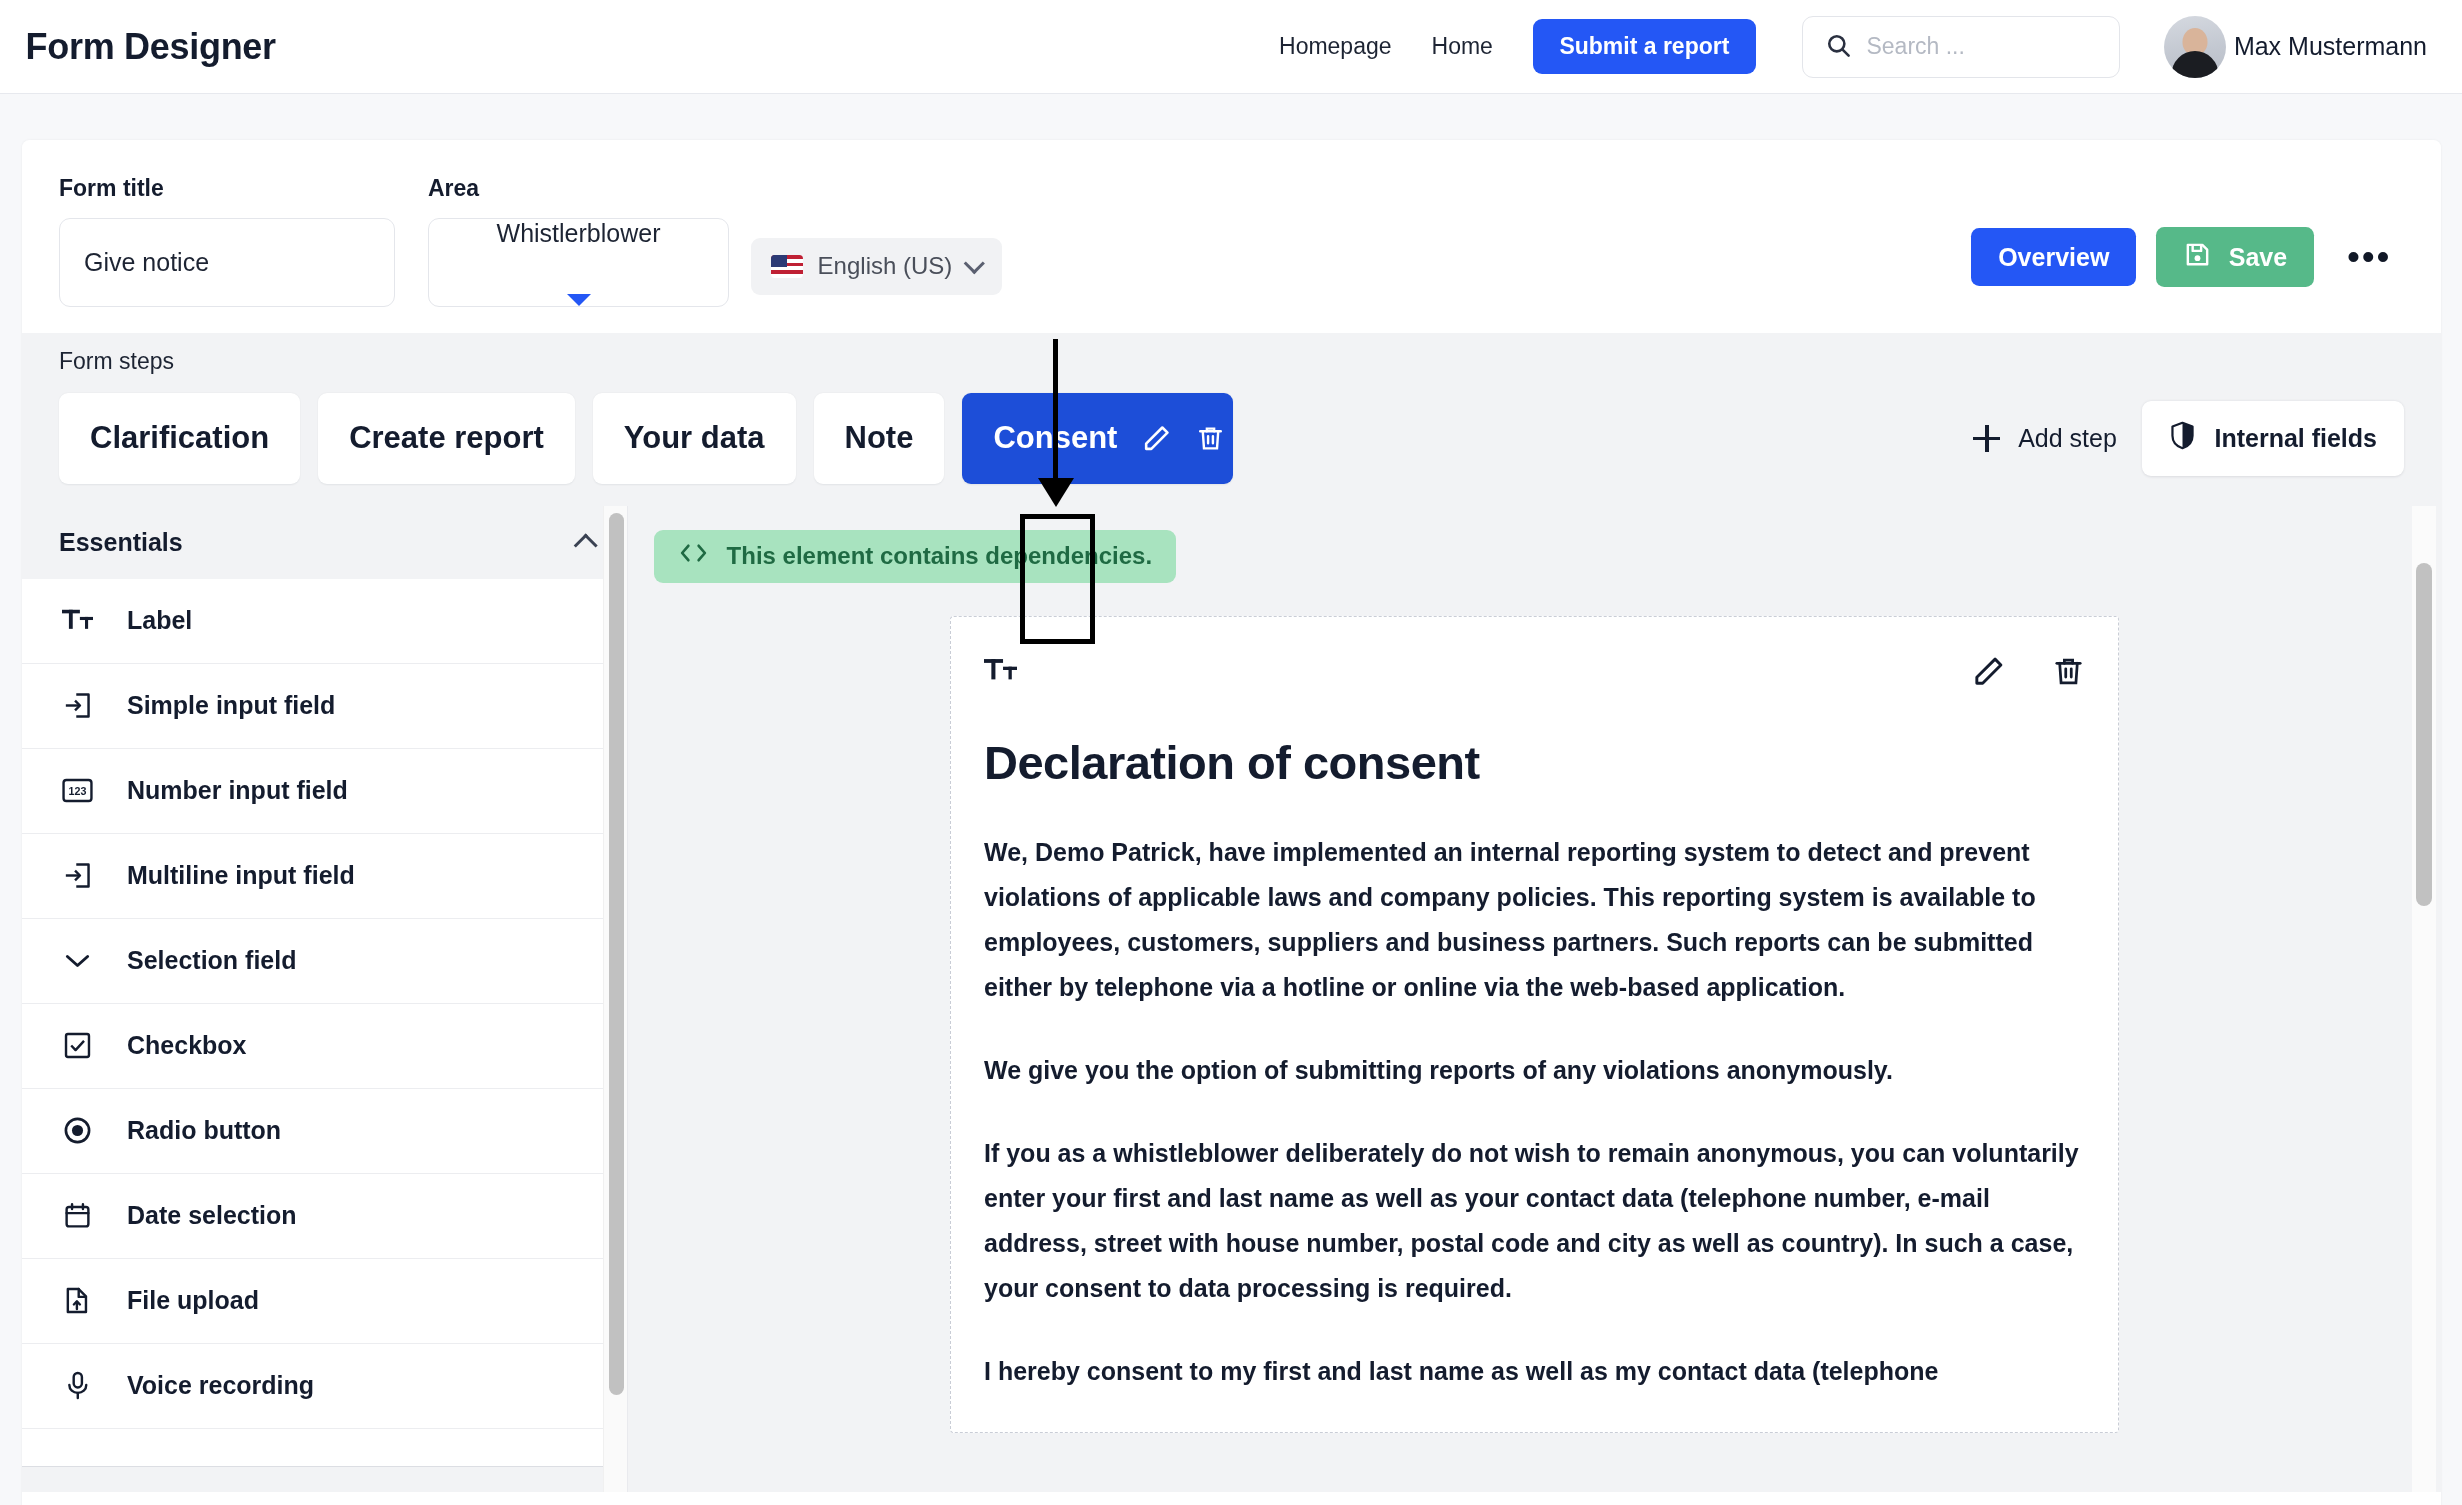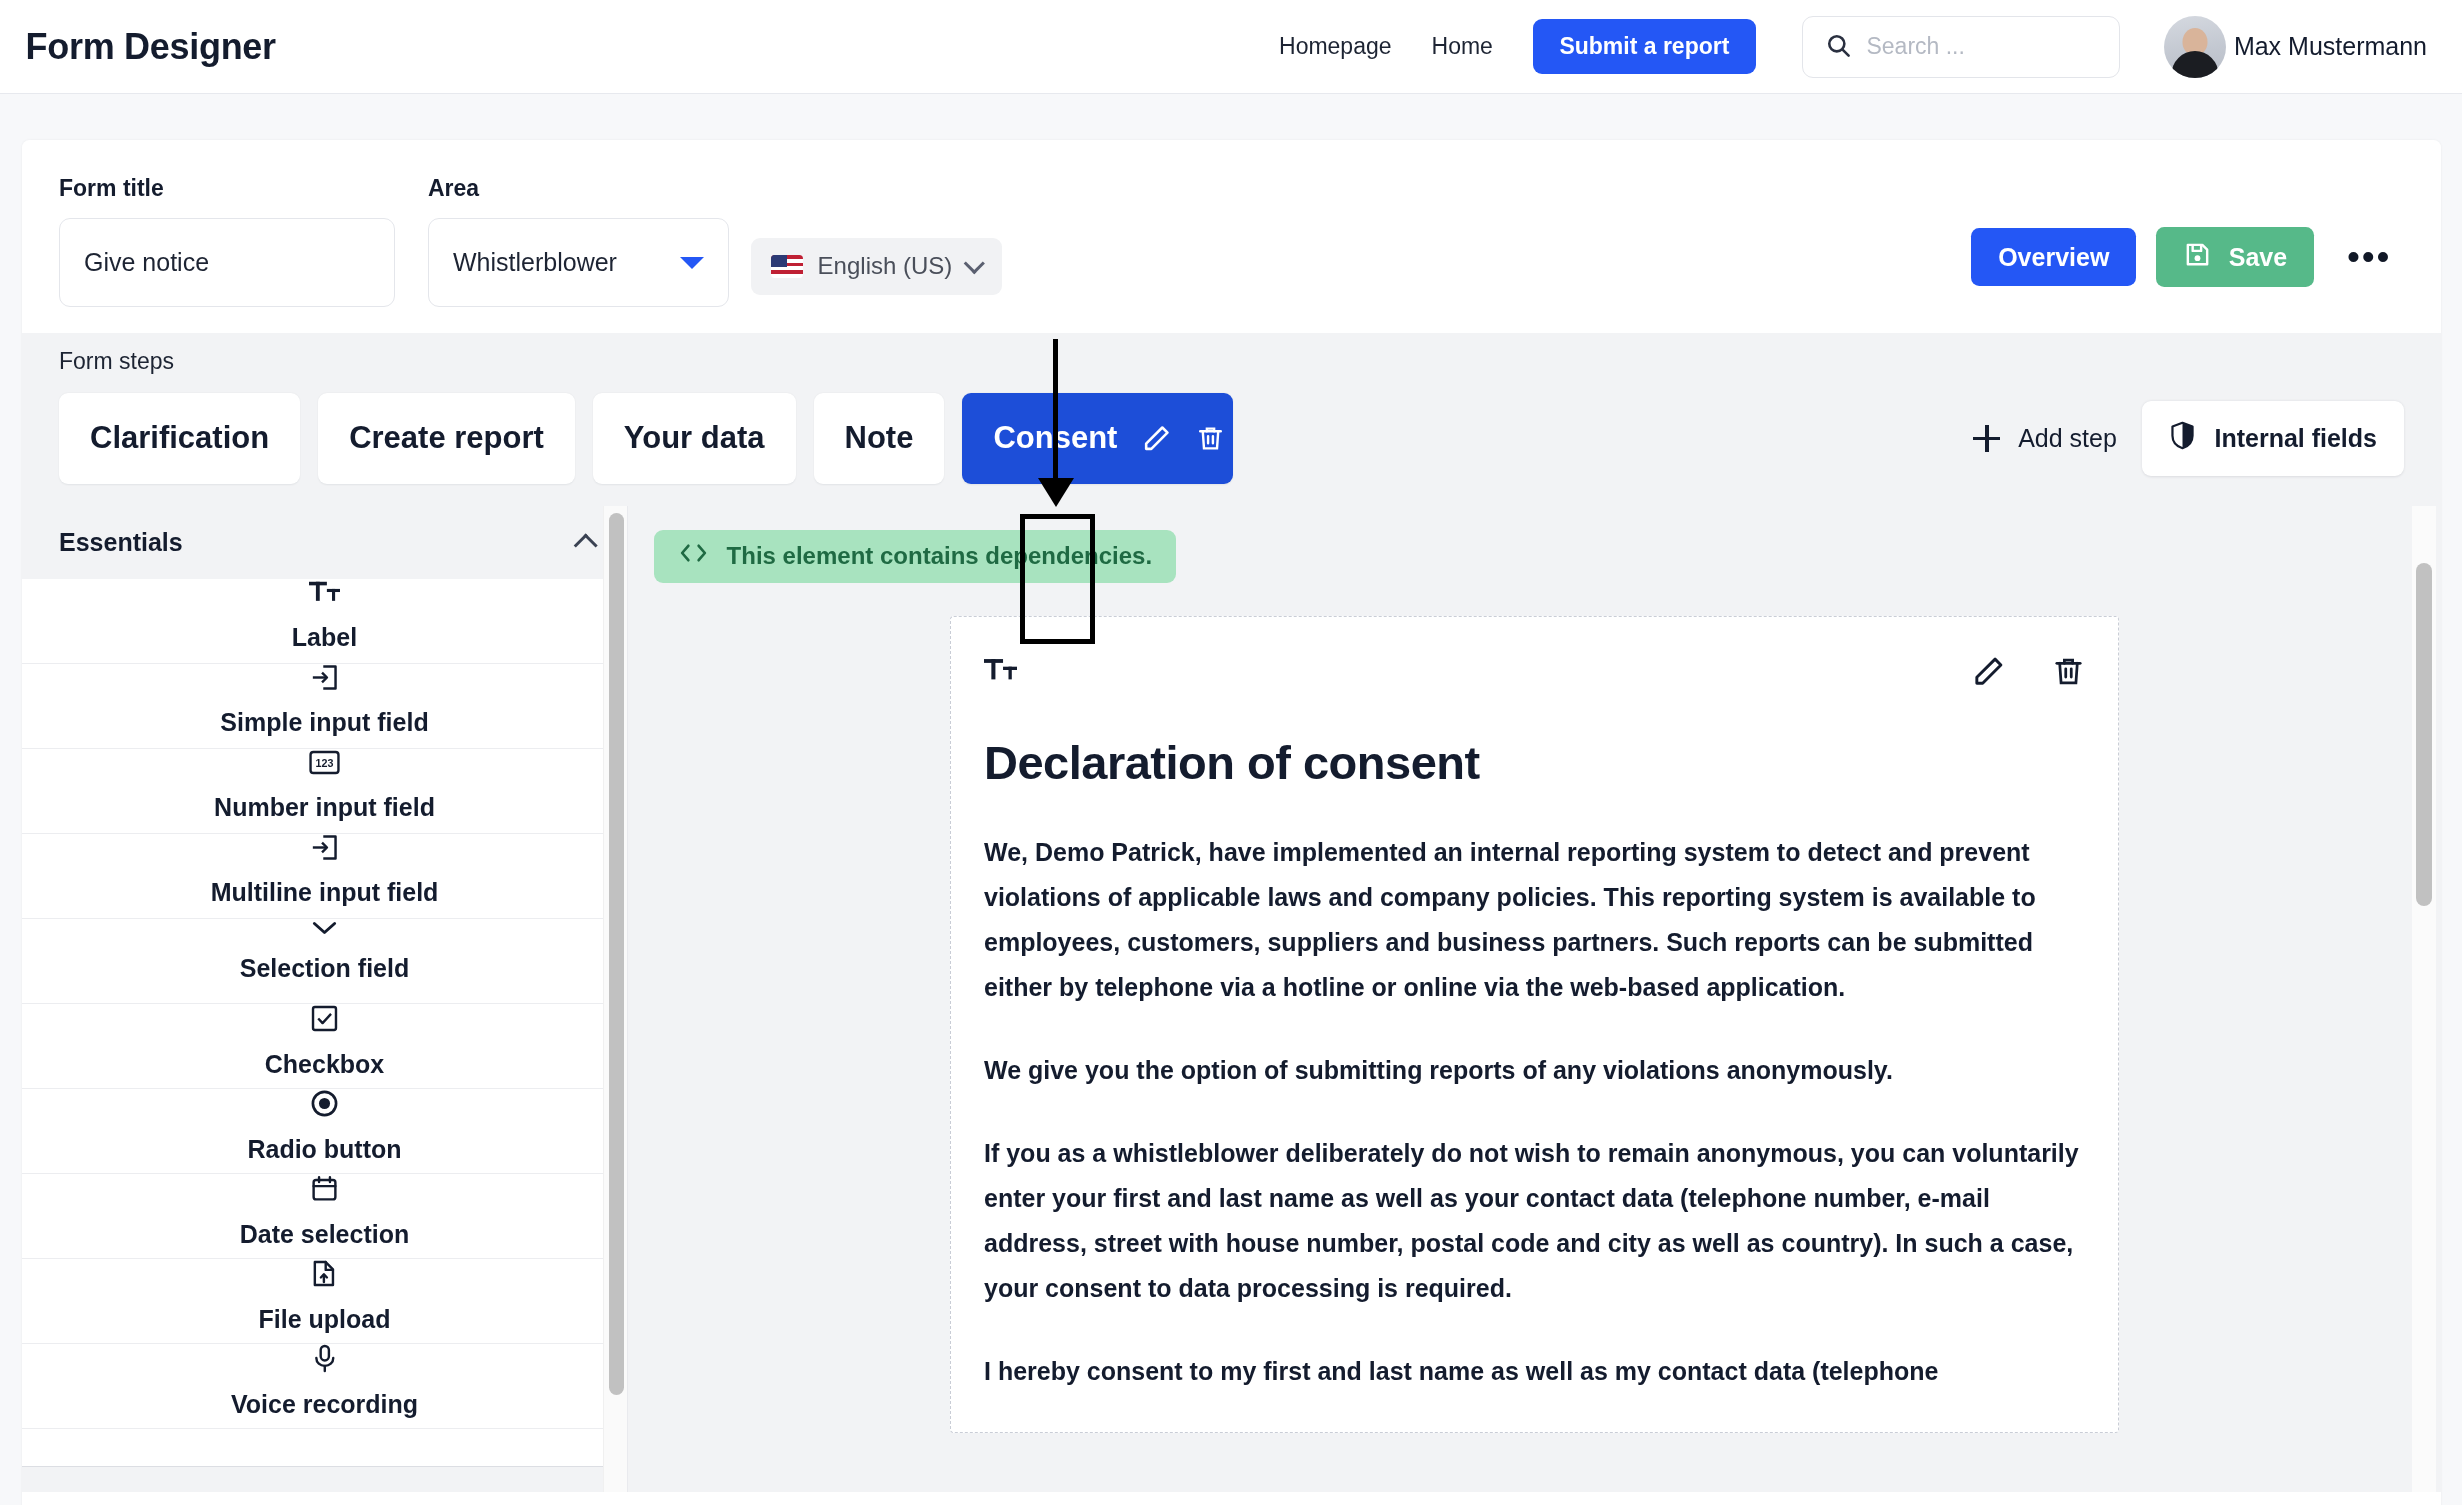--- a/index.html
+++ b/index.html
@@ -81,21 +81,21 @@
   
   .meta-row { display: flex; align-items: flex-end; padding: 35px 37px 0 37px; position: relative; }
   .field-group { display: flex; flex-direction: column; }
   .field-label { font-size: 23px; font-weight: 700; color: #141c2e; margin-bottom: 16.4px; }
   .field-box {
     width: 336px; height: 89px;
     border: 1.8px solid #e4e6eb; border-radius: 11px;
     display: flex; align-items: center; padding: 0 24px;
     font-size: 25px; color: #1d2433; background: #fff;
   }
-  .field-box.select { width: 301px; justify-content: space-between; }
+  .field-box.select { width: 301px; justify-content: space-between; flex-direction: column; }
   .caret-blue {
     width: 0; height: 0;
     border-left: 12px solid transparent; border-right: 12px solid transparent;
     border-top: 12.8px solid #2457f5;
   }
   .lang-pill {
     margin-left: 22px; margin-bottom: 12.8px;
     height: 57px; background: #f1f2f4; border-radius: 9px;
     display: flex; align-items: center; gap: 14.6px; padding: 0 20px;
     cursor: pointer;
@@ -189,23 +189,23 @@
     font-size: 25px; font-weight: 700; color: #141c2e;
     cursor: pointer;
   }
   .chev-up {
     width: 17.4px; height: 17.4px;
     border-left: 3.7px solid #3b4253; border-top: 3.7px solid #3b4253;
     transform: rotate(45deg); margin-top: 7.3px;
   }
   .palette-list { flex: 1; overflow: hidden; }
   .palette-item {
-    height: 85px; display: flex; align-items: center; gap: 17px;
+    height: 85px; display: flex; align-items: center; gap: 31px;
     padding: 0 37px; border-bottom: 0.9px solid #ecedf0;
-    cursor: pointer; background: #fff; flex-direction: column;
+    cursor: pointer; background: #fff;
   }
   .pi-icon { width: 37px; display: flex; justify-content: center; flex: none; }
   .pi-label { font-size: 25px; font-weight: 700; color: #141c2e; }
   .palette-foot { height: 25.6px; background: #f2f3f5; border-top: 0.9px solid #dcdee3; }
 
   .sb-track {
     position: absolute; right: 0; top: 0; width: 24px; height: 100%;
     background: #fafafa; border-left: 0.9px solid #f0f0f0;
   }
   .sb-thumb {

